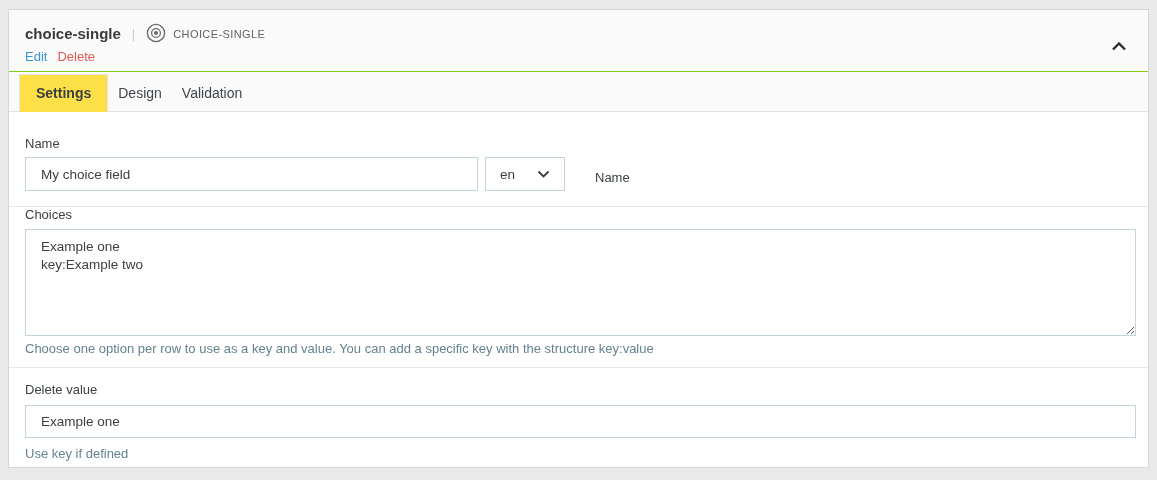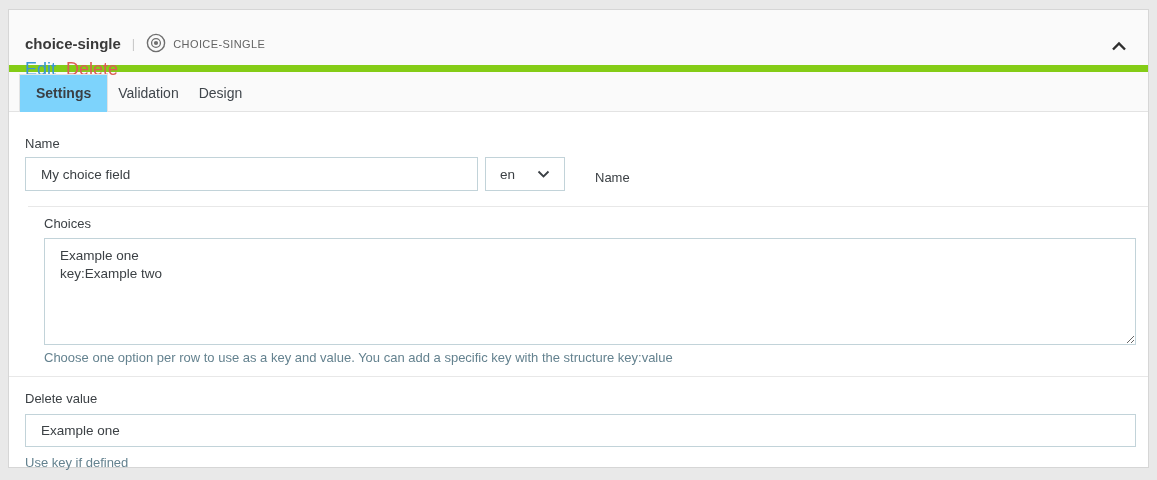--- a/index.html
+++ b/index.html
@@ -14,33 +14,33 @@
     left: 8px; top: 9px;
     width: 1141px; height: 459px;
     background: #ffffff;
     border: 1px solid #d6d6d6;
   }
   
   .panel-header {
     position: relative;
     height: 62px;
     background: #fafafa;
-    border-bottom: 7px solid #84cc16;
-    padding: 22px 16px 0 16px;
+    border-bottom: 1px solid #84cc16;
+    padding: 12px 16px 0 16px;
   }
   .title-row { display: flex; align-items: center; height: 22px; }
   .field-title { font-size: 15px; font-weight: 700; color: #3a3a3a; }
   .pipe-sep { color: #c9c9c9; font-size: 13px; margin: 0 11px; }
   .type-icon { display: inline-flex; margin-right: 7px; }
   .type-label {
     font-size: 11px; color: #636363; letter-spacing: 0.4px;
     text-transform: uppercase; padding-top: 1px;
   }
   .action-row { display: flex; gap: 10px; margin-top: 5px; }
-  .link { font-size: 18px; text-decoration: none; cursor: pointer; }
+  .link { font-size: 13px; text-decoration: none; cursor: pointer; }
   .link-edit { color: #3996d3; }
   .link-delete { color: #dc5c55; }
   .collapse-btn {
     position: absolute; right: 18px; top: 27px;
     width: 22px; height: 18px;
     display: flex; align-items: center; justify-content: center;
     cursor: pointer; background: transparent; border: none;
   }
   
   .tabbar {
@@ -49,21 +49,21 @@
     background: #fafafa;
     border-bottom: 1px solid #e3e3e3;
     padding-left: 10px;
   }
   .tab {
     font-size: 14px; color: #40464c;
     padding: 0 10px; height: 36px; line-height: 36px;
     cursor: pointer; white-space: nowrap;
   }
   .tab.active {
-    background: #7dd3fc;
+    background: #fde047;
     border: 1px solid #e3e3e3;
     border-bottom: none;
     height: 38px; line-height: 37px;
     padding: 0 16px;
     margin-bottom: -1px;
     position: relative; z-index: 2;
     font-weight: 600; color: #3a3f44;
   }
   
   .section { padding: 0 12px 0 16px; }
@@ -83,21 +83,21 @@
   .text-input { height: 34px; padding: 0 15px; width: 100%; }
   .row-1 { padding-top: 13px; padding-bottom: 15px; display: flex; align-items: flex-end; }
   .name-group { flex: 0 0 453px; }
   .name-group .field-label, .slug-group .field-label { margin-bottom: 6px; }
   .lang-select {
     flex: 0 0 80px; height: 34px; margin-left: 7px;
     display: flex; align-items: center; justify-content: space-between;
     padding: 0 14px; cursor: pointer; margin-top: 32px;
   }
   .slug-group { flex: 1 1 auto; margin-left: 30px; }
-  .row-2 { padding-top: 9px; padding-bottom: 10px; margin-left: 19px; }
+  .row-2 { padding-bottom: 10px; }
   .row-2 .field-label { margin-bottom: 7px; }
   .textarea {
     width: 100%; height: 107px;
     padding: 8px 15px;
     line-height: 18px;
     resize: both;
     display: block;
   }
   .helper-text {
     font-size: 13px; color: #64828f;
@@ -135,22 +135,22 @@
       <span>
         <svg width="16" height="10" viewBox="0 0 16 10">
           <path d="M2 8.5 L8 2.5 L14 8.5" fill="none" stroke="#2e2e2e" stroke-width="2.4"></path>
         </svg>
       </span>
     </button>
   </div>
 
   <div class="tabbar">
     <div class="tab active">Settings</div>
+    <div class="tab">Design</div>
     <div class="tab">Validation</div>
-    <div class="tab">Design</div>
   </div>
 
   <div class="section row-1">
     <div class="name-group">
       <label class="field-label">Name</label>
       <input class="text-input" type="text" value="My choice field" style="">
     </div>
     <div class="lang-select">
       <span>en</span>
       <span>

